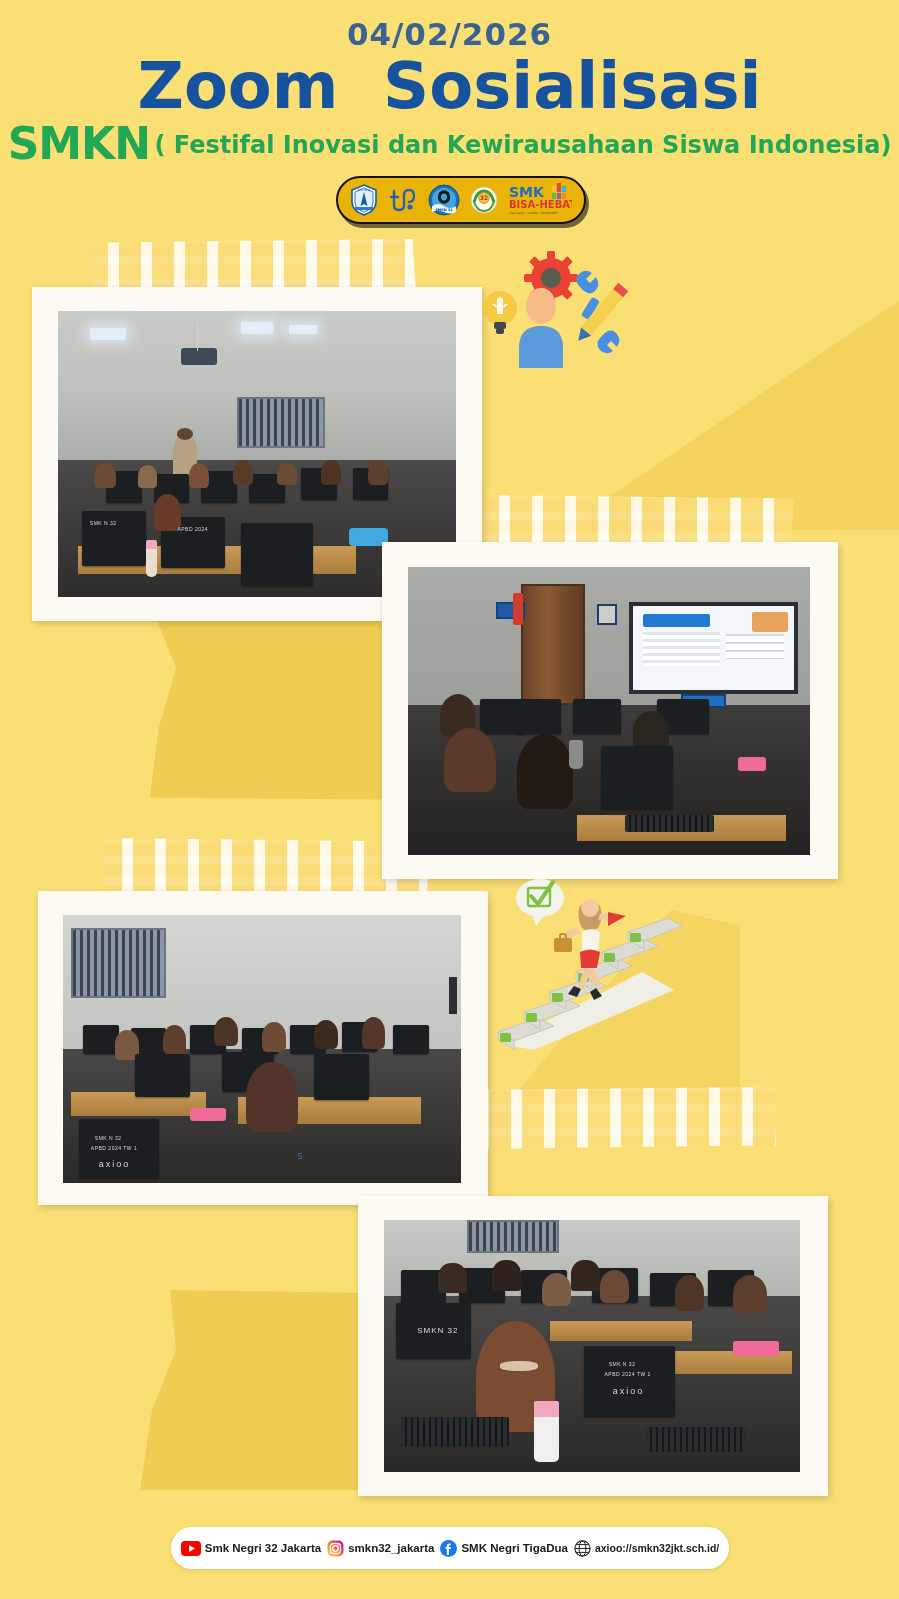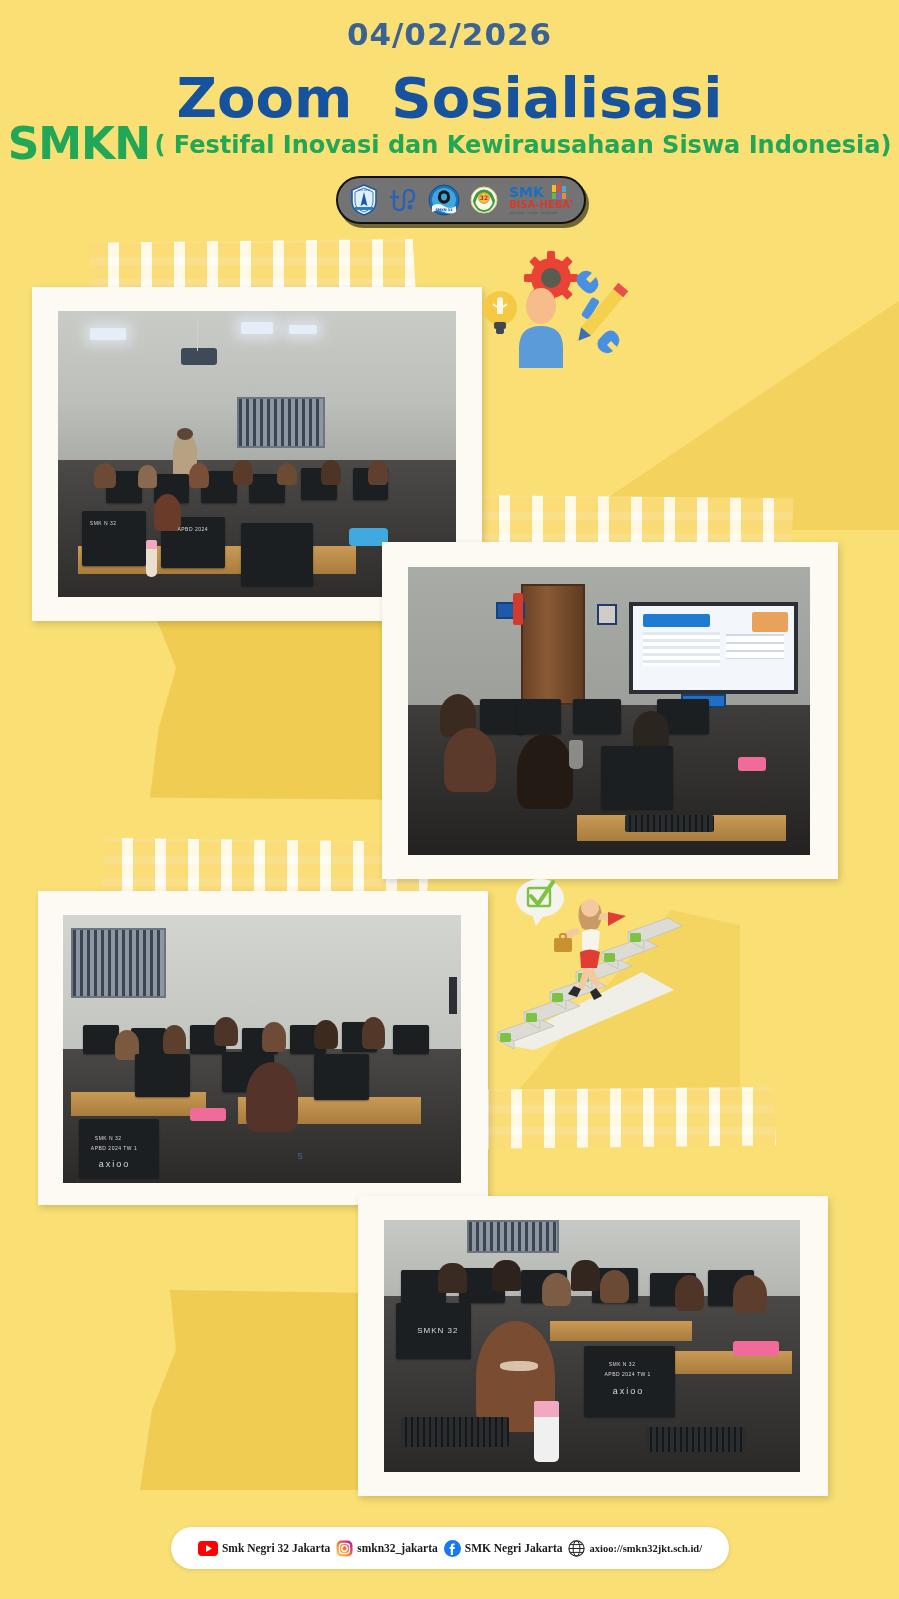--- a/index.html
+++ b/index.html
@@ -24,25 +24,24 @@
   .date-line{
     position:absolute; left:0; top:16px; width:899px;
     text-align:center;
     font-size:31px; font-weight:bold; letter-spacing:1px;
     color:#3A6293;
     font-family:"DejaVu Sans", sans-serif;
   }
   .main-title{
     position:absolute; left:0; top:49px; width:899px;
     text-align:center;
-    font-size:56px; font-weight:bold; letter-spacing:0px;
+    font-size:64px; font-weight:bold; letter-spacing:0px;
     color:#17529F;
     font-family:"DejaVu Sans", sans-serif;
     white-space:pre;
-    margin-top:16px;
   }
   .sub-row{
     position:absolute; left:0; top:118px; width:899px;
     text-align:center;
     white-space:nowrap;
   }
   .fiksi{
     display:inline-block;
     font-size:44px; font-weight:bold;
     color:#22A757;
@@ -55,21 +54,21 @@
     font-size:24px; font-weight:bold;
     color:#22A757;
     font-family:"DejaVu Sans", sans-serif;
     margin-left:0;
   }
 
   
   .logo-pill{
     position:absolute; left:336px; top:176px;
     width:250px; height:48px;
-    background:#737373;
+    background:#eab308;
     border:2px solid #111;
     border-radius:24px;
     display:flex; align-items:center; justify-content:center;
     gap:10px;
     box-shadow:3px 4px 0 rgba(0,0,0,0.55);
     z-index:45;
   }
   .logo-item{ display:flex; align-items:center; justify-content:center; }
 
   
@@ -198,21 +197,21 @@
     width:558px; height:42px;
     background:#ffffff;
     border-radius:21px;
     display:flex; align-items:center; justify-content:center;
     z-index:50;
     box-shadow:0 1px 4px rgba(0,0,0,.12);
   }
   .f-item{ display:flex; align-items:center; gap:4px; margin:0 3px; }
   .f-item .txt{
     font-size:11.5px; font-weight:bold; color:#1a1a1a;
-    font-family:Liberation Serif, serif; white-space:nowrap;
+    font-family:Liberation Sans, sans-serif; white-space:nowrap;
   }
   .f-item .url{ font-size:10.5px; }
   .ic{ display:inline-flex; align-items:center; justify-content:center; }
 </style>
 </head>
 <body>
 
 <div id="poster">
 
   <div class="brush b1"></div>
@@ -582,21 +581,21 @@
       <span class="txt">smkn32_jakarta</span>
     </span>
 
     <span class="f-item">
       <span class="ic">
         <svg width="17" height="17" viewBox="0 0 17 17">
           <circle cx="8.5" cy="8.5" r="8.5" fill="#1877F2"></circle>
           <path d="M10.6 8.9h-1.6V15H6.8V8.9H5.6V7h1.2V5.8c0-1.5.7-2.4 2.4-2.4h1.5v1.9h-1c-.5 0-.7.2-.7.7V7h1.8l-.2 1.9Z" fill="#ffffff"></path>
         </svg>
       </span>
-      <span class="txt">SMK Negri Jakarta</span>
+      <span class="txt">SMK Negri TigaDua</span>
     </span>
 
     <span class="f-item">
       <span class="ic">
         <svg width="17" height="17" viewBox="0 0 17 17">
           <circle cx="8.5" cy="8.5" r="7.6" fill="#fff" stroke="#222" stroke-width="1.1"></circle>
           <ellipse cx="8.5" cy="8.5" rx="3.4" ry="7.6" fill="none" stroke="#222" stroke-width="1"></ellipse>
           <path d="M1 8.5h15M2.2 4.6h12.6M2.2 12.4h12.6" stroke="#222" stroke-width="1" fill="none"></path>
         </svg>
       </span>

